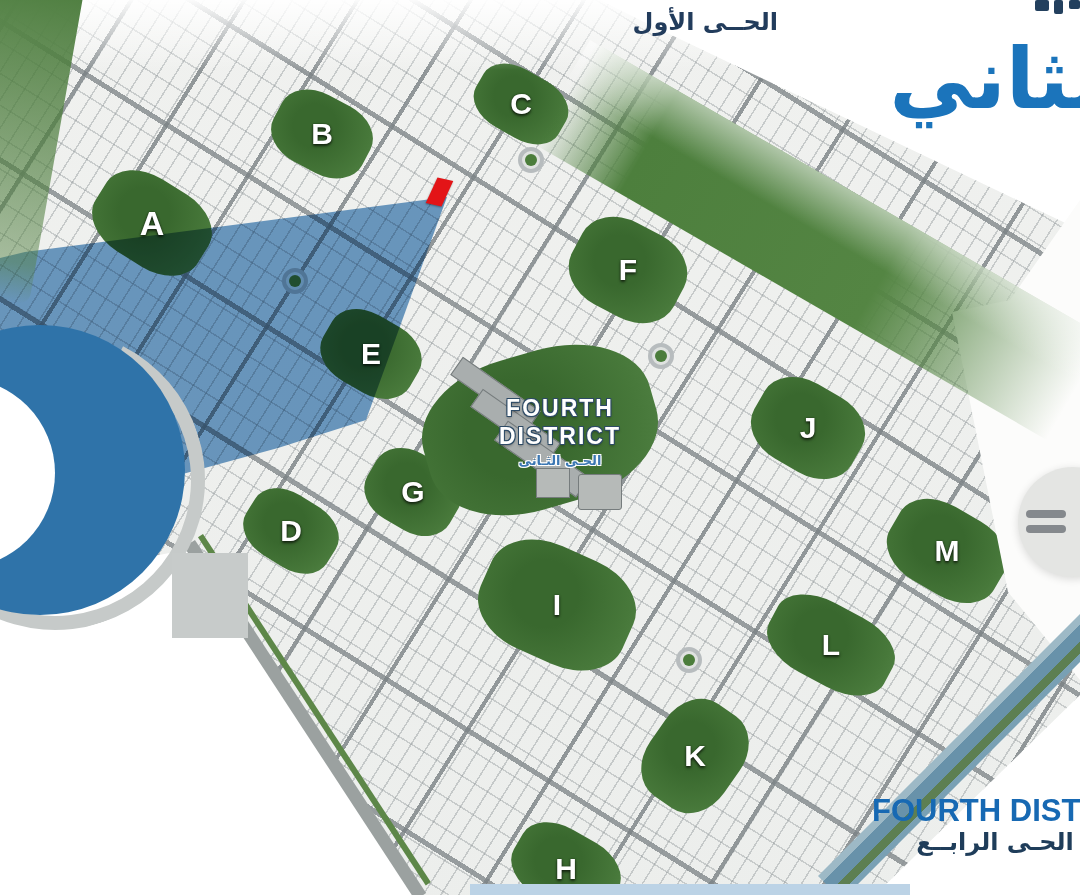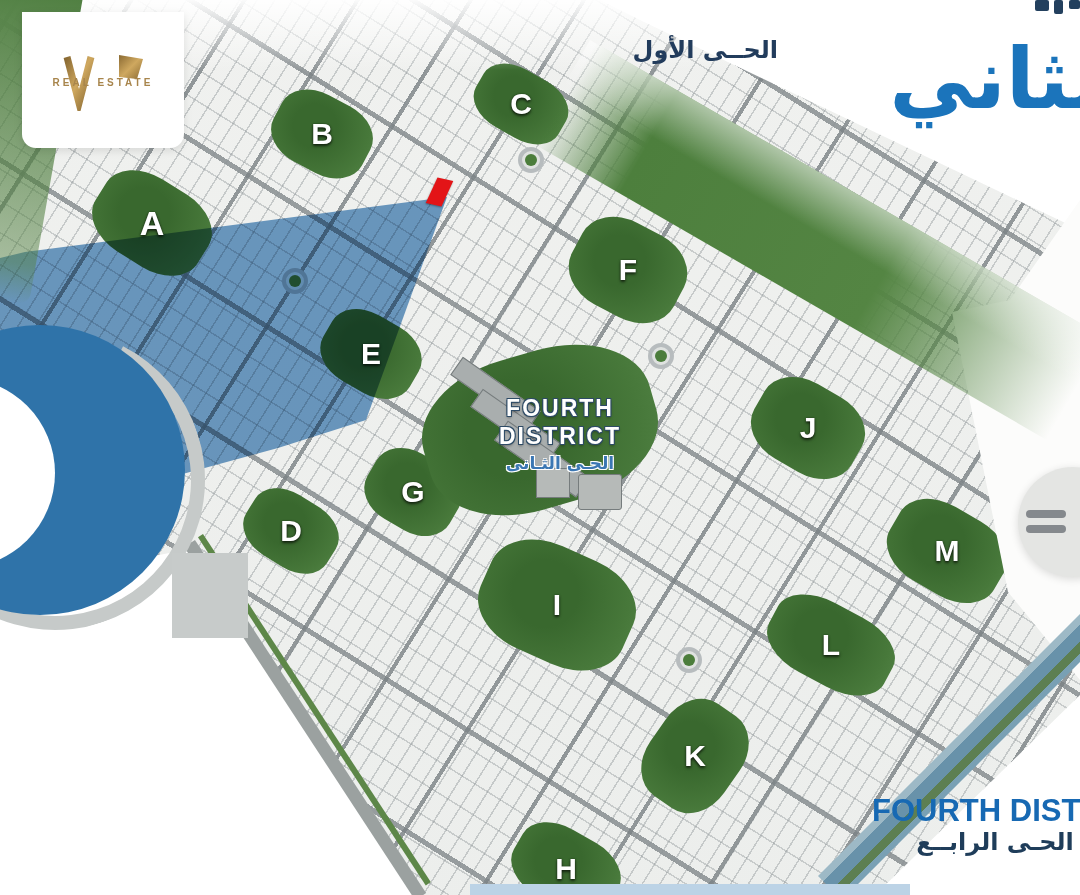--- a/index.html
+++ b/index.html
@@ -73,27 +73,27 @@
 
   
   .district-letter{transform:translate(-50%,-50%);color:#fff;font-weight:bold;font-size:30px;
     text-shadow:0 2px 3px rgba(0,0,0,.65),0 0 2px rgba(0,0,0,.5);}
 
   
   .center-title{left:560px;top:395px;width:0;}
   .ct-line{position:absolute;transform:translateX(-50%);white-space:nowrap;color:#fff;font-weight:bold;
     letter-spacing:2px;font-size:23px;
     text-shadow:-1px -1px 0 #2e4b66,1px -1px 0 #2e4b66,-1px 1px 0 #2e4b66,1px 1px 0 #2e4b66,0 2px 3px rgba(0,0,0,.4);}
-  .ct-ar{position:absolute;transform:translateX(-50%);white-space:nowrap;color:#3b77b3;font-weight:bold;font-size:17px;
+  .ct-ar{position:absolute;transform:translateX(-50%);white-space:nowrap;color:#3b77b3;font-weight:bold;font-size:13px;
     font-family:"DejaVu Sans",sans-serif;
     text-shadow:-1px -1px 0 #fff,1px -1px 0 #fff,-1px 1px 0 #fff,1px 1px 0 #fff;}
 
   
   .first-district{left:648px;top:8px;width:130px;color:#223c5c;font-weight:bold;font-size:24px;
-    font-family:"DejaVu Sans",sans-serif;text-align:center;white-space:nowrap;margin-top:28px;}
+    font-family:"DejaVu Sans",sans-serif;text-align:center;white-space:nowrap;}
   .big-second{left:872px;top:30px;width:260px;color:#1b74bb;font-weight:bold;font-size:84px;
     font-family:"DejaVu Sans",sans-serif;white-space:nowrap;}
   .clip-frag{background:#23405e;border-radius:2px;}
   .fourth-en{left:872px;top:793px;width:208px;height:38px;overflow:hidden;color:#1769b3;
     font-weight:bold;font-size:31px;white-space:nowrap;}
   .fourth-ar{left:905px;top:828px;width:180px;color:#1f3d5a;font-weight:bold;font-size:24px;
     font-family:"DejaVu Sans",sans-serif;text-align:center;white-space:nowrap;}
 
   
   .logo-card{left:22px;top:12px;width:162px;height:136px;background:#fff;border-radius:0 0 14px 14px;
@@ -197,35 +197,19 @@
 
   <div class="first-district" dir="rtl">الحــى الأول</div>
   <div class="big-second" dir="rtl">الثاني</div>
   <div class="clip-frag" style="left:1035px;top:0;width:14px;height:11px;"></div>
   <div class="clip-frag" style="left:1054px;top:0;width:9px;height:14px;"></div>
   <div class="clip-frag" style="left:1069px;top:0;width:11px;height:9px;"></div>
 
   <div class="fourth-en">FOURTH DISTRICT</div>
   <div class="fourth-ar" dir="rtl">الحـى الرابــع</div>
 
-  <div class="logo-card">
-    <svg width="92" height="62" viewBox="0 0 92 62">
-      <defs>
-        <linearGradient id="gold" x1="0" y1="0" x2="1" y2="1">
-          <stop offset="0" stop-color="#8a6a33"></stop>
-            <stop offset=".5" stop-color="#cfa85f"></stop>
-            <stop offset="1" stop-color="#8a6a33"></stop>
-        </linearGradient>
-      </defs>
-      <polyline points="10,8 22,54 34,8" fill="none" stroke="url(#gold)" stroke-width="7"></polyline>
-      <line x1="46" y1="2" x2="46" y2="56" stroke="url(#gold)" stroke-width="7"></line>
-      <line x1="62" y1="6" x2="62" y2="56" stroke="url(#gold)" stroke-width="7"></line>
-      <polygon points="62,6 86,10 80,30 62,28" fill="url(#gold)"></polygon>
-    </svg>
-    <div class="logo-sub">REAL ESTATE</div>
-  </div>
 
   <div class="menu-btn">
     <div class="bar" style="top:43px;"></div>
     <div class="bar" style="top:58px;"></div>
   </div>
 
 </div>
 
 </body></html>

